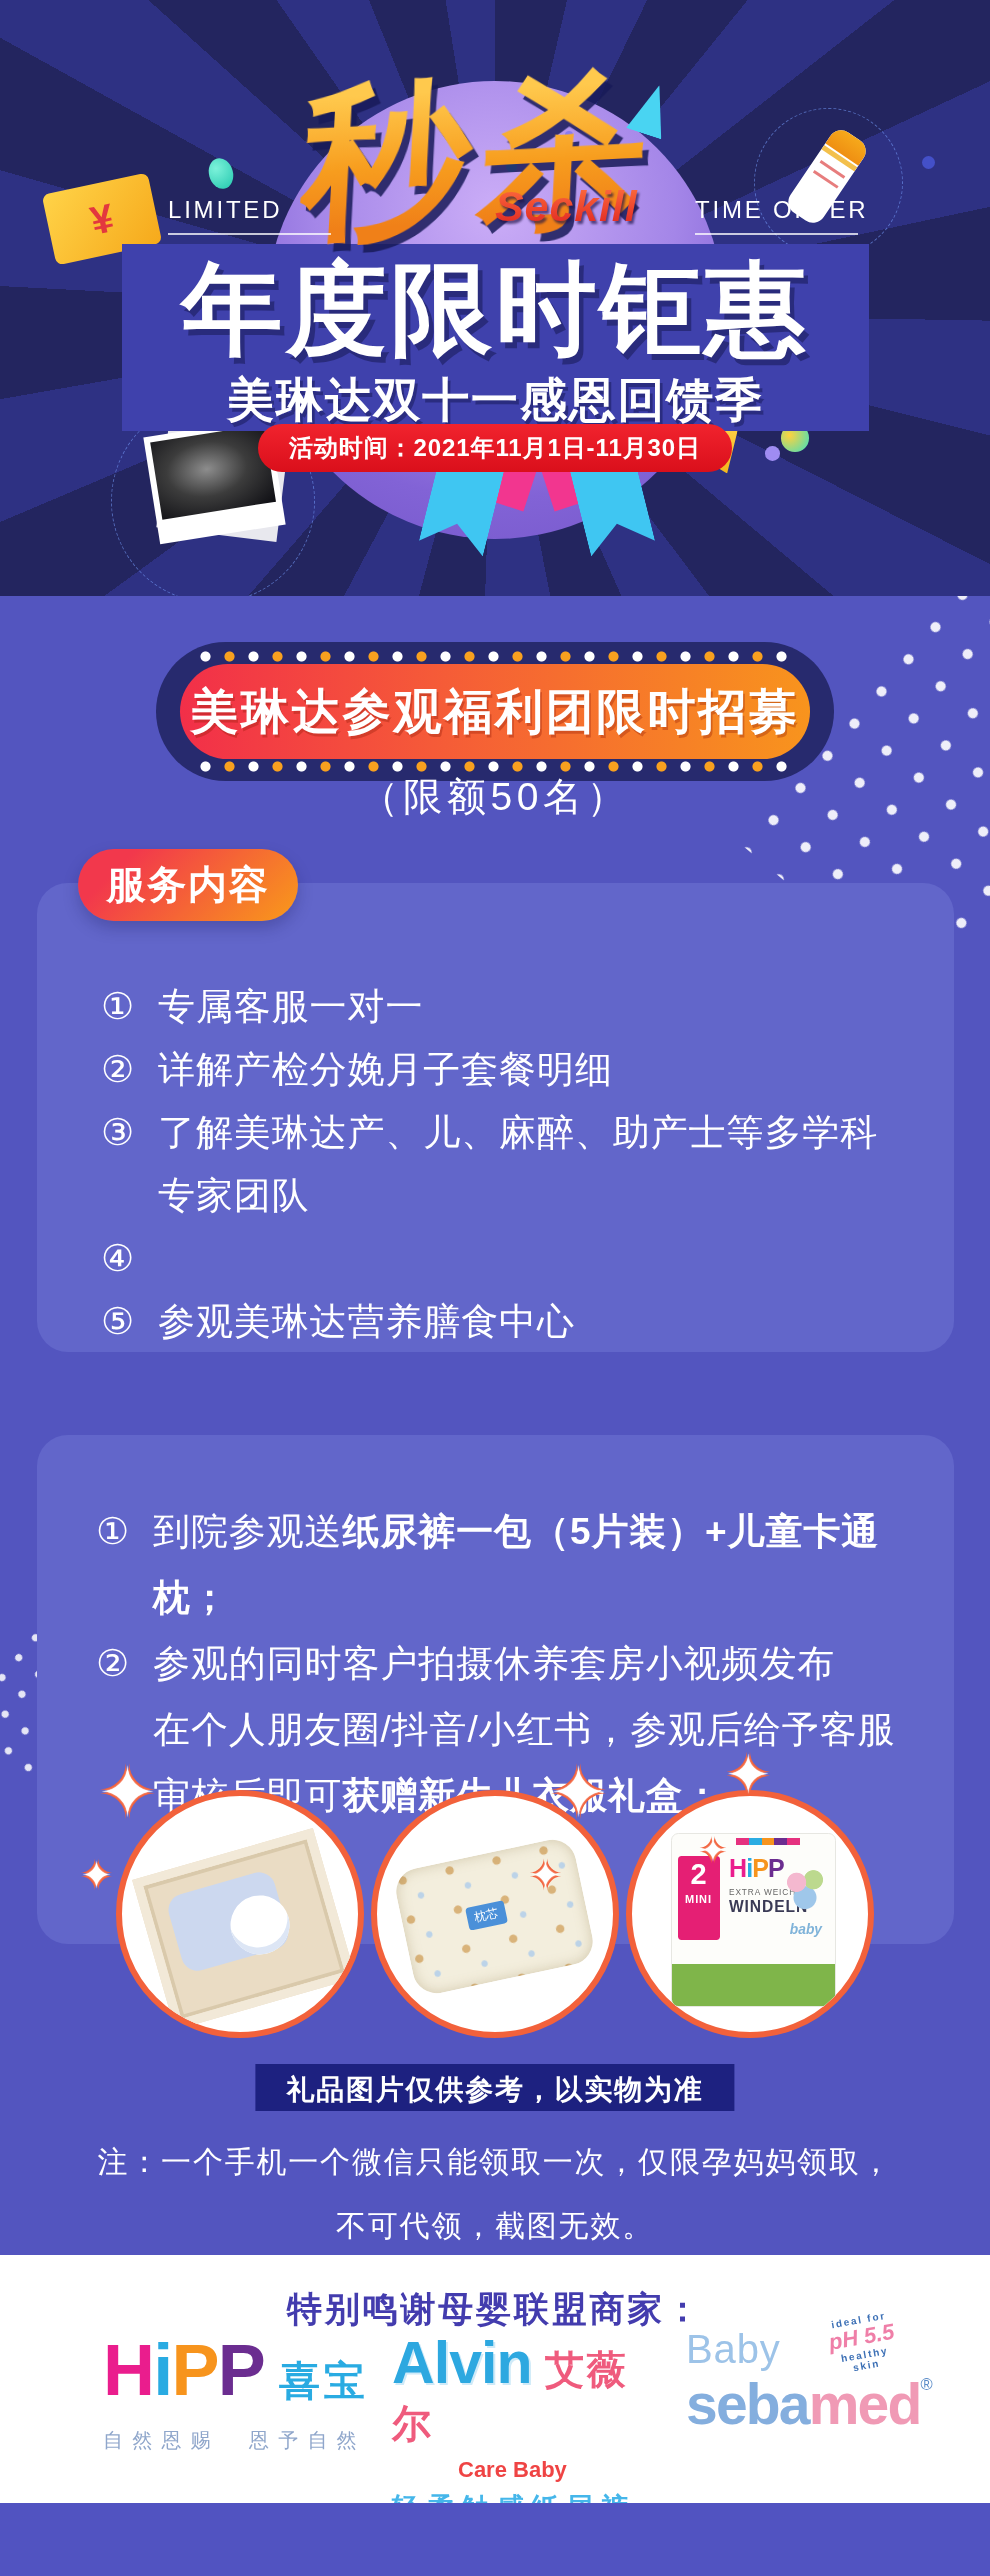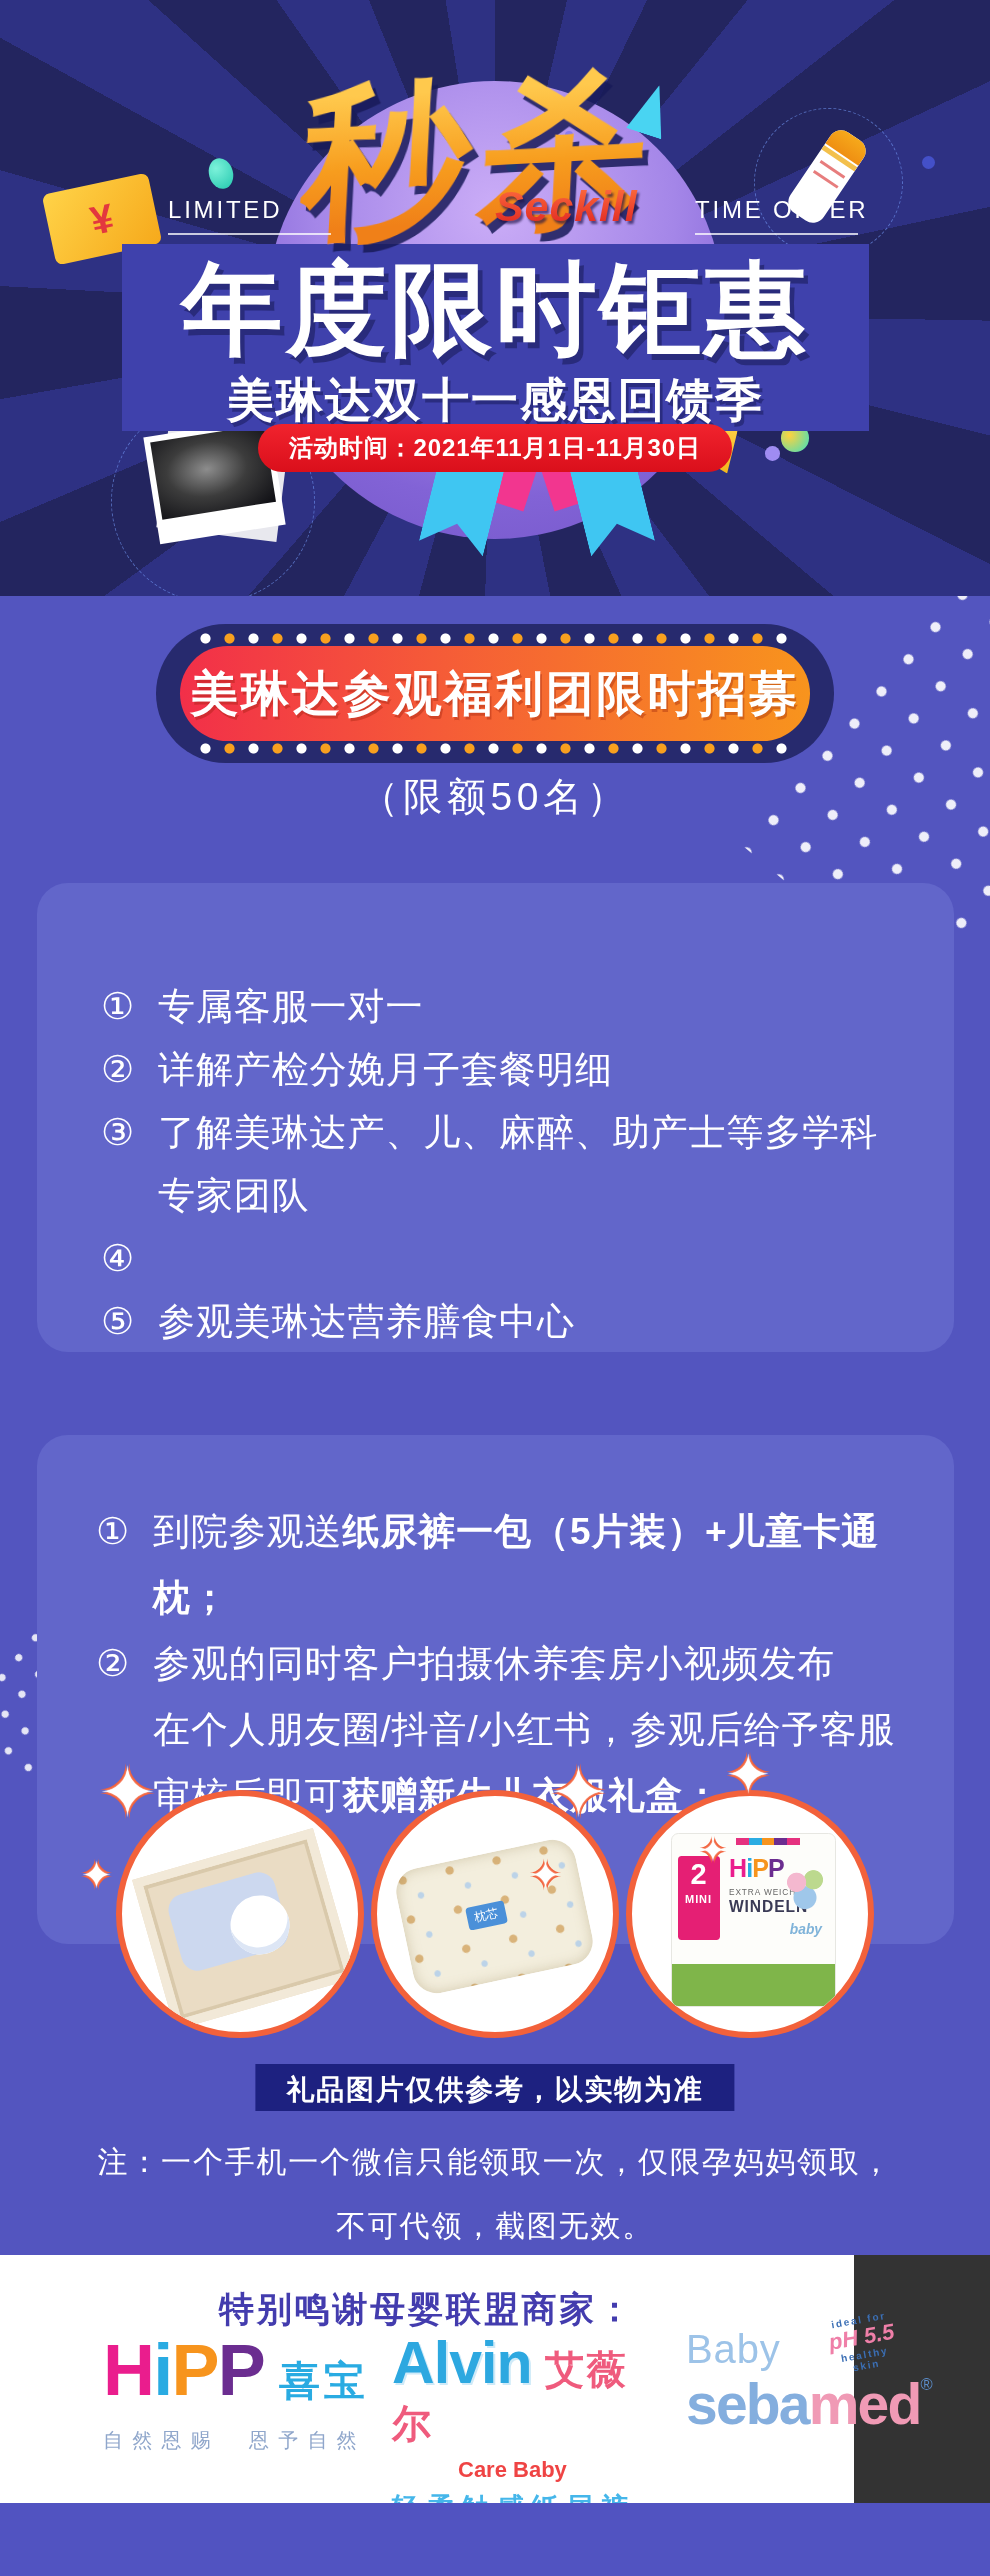--- a/index.html
+++ b/index.html
@@ -69,21 +69,21 @@
         transform:rotate(34deg);overflow:hidden;}
   .bottle .cap{height:22px;background:linear-gradient(180deg,#f6a91b,#ef8f12);}
   .bottle .ring{height:5.5px;background:#f3c04c;margin-top:1.8px;}
   .bottle .rx{margin:9.2px 5.5px 0 5.5px;height:2.8px;background:#e77d7d;}
   .dot{position:absolute;border-radius:50%;}
   
   .bodysec{position:absolute;left:0;top:596px;width:990px;height:1659px;background:#5355bf;overflow:hidden;}
   .dotgrid{position:absolute;background-image:radial-gradient(circle at 5.5px 5.5px,rgba(255,255,255,.9) 4.6px,transparent 5.5px);
         background-size:42px 42px;transform:rotate(40deg);}
   .dotgrid.small{background-image:radial-gradient(circle at 3.7px 3.7px,rgba(255,255,255,.85) 3.2px,transparent 4.1px);background-size:26px 26px;}
-  .marquee{position:absolute;left:50%;transform:translateX(-50%);top:28px;width:678px;height:139px;
+  .marquee{position:absolute;left:50%;transform:translateX(-50%);top:46px;width:678px;height:139px;
         border-radius:73px;background:#272a6e;}
   .marquee::before,.marquee::after{content:"";position:absolute;left:44px;right:44px;height:11px;
         background-image:radial-gradient(circle at 5.5px 5.5px,#ffffff 4.6px,transparent 5.5px),
                          radial-gradient(circle at 5.5px 5.5px,#f8a01f 4.6px,transparent 5.5px);
         background-size:48px 11px,48px 11px;background-position:0 0,24px 0;background-repeat:repeat-x;}
   .marquee::before{top:9.2px;}
   .marquee::after{bottom:9.2px;}
   .marquee-inner{position:absolute;left:24px;right:24px;top:22px;bottom:22px;border-radius:51px;
         background:linear-gradient(90deg,#f22f49 0%,#f55a38 40%,#f8941d 100%);
         display:flex;align-items:center;justify-content:center;}
@@ -136,21 +136,21 @@
                    radial-gradient(circle at 50% 60%,#9fc7ea 11px,transparent 12px);}
   .hp-script{position:absolute;right:13px;top:88px;font-size:13.8px;font-style:italic;color:#7fb3d9;font-weight:700;}
   .hp-green{position:absolute;left:0;right:0;bottom:0;height:42px;background:#7fb54a;}
   .spark{position:absolute;color:#fff;z-index:3;text-shadow:0 0 1.8px #fff,1.8px 1.8px 0 #f2613b,-1.8px -1.8px 0 #f2613b,1.8px -1.8px 0 #f2613b,-1.8px 1.8px 0 #f2613b;}
   .disc-bar{position:absolute;left:50%;transform:translateX(-50%);top:1468px;height:47px;line-height:51px;
         background:#1d2180;color:#fff;font-size:28px;font-weight:700;padding:0 31px;letter-spacing:1.8px;white-space:nowrap;}
   .note{position:absolute;left:0;right:0;text-align:center;color:#fff;font-size:30px;letter-spacing:1.8px;font-weight:400;}
   .note1{top:1546px;}
   .note2{top:1610px;}
   
-  .partners{position:absolute;left:0;top:2255px;width:854px;height:248px;background:#fff;}
+  .partners{position:absolute;left:0;top:2255px;width:990px;height:248px;background:#fff;}
   .p-head{position:absolute;left:0;right:0;top:31px;text-align:center;color:#433cae;font-size:35px;font-weight:800;letter-spacing:2.8px;}
   .hipp{position:absolute;left:103px;top:79px;width:284px;}
   .hipp-letters{font-size:72px;font-weight:900;letter-spacing:-1.8px;line-height:1;}
   .hipp-letters .h{color:#ea1d8d;}
   .hipp-letters .i{color:#29abe2;}
   .hipp-letters .p1{color:#f7941d;}
   .hipp-letters .p2{color:#6b2d90;}
   .hipp-cn{color:#29abe2;font-size:41px;font-weight:800;margin-left:11px;letter-spacing:3.7px;}
   .hipp-tag{margin-top:18.3px;color:#8fa6cb;font-size:20px;letter-spacing:9.2px;}
   .alvin{position:absolute;left:392px;top:79px;width:275px;}
@@ -264,20 +264,23 @@
         <span>专家团队</span>
       </div>
       <div class="li">
         <span class="num">④</span>
       </div>
       <div class="li">
         <span class="num">⑤</span>
         <span>参观美琳达营养膳食中心</span>
       </div>
     </div>
+    <div class="section-pill pill1">
+      <span>服务内容</span>
+    </div>
 
     <div class="card card2">
       <div class="li gift-li">
         <span class="num">①</span>
         <span><span>到院参观送</span><b>纸尿裤一包（5片装）+儿童卡通枕；</b></span>
       </div>
       <div class="li gift-li">
         <span class="num">②</span>
         <span>参观的同时客户拍摄休养套房小视频发布</span>
       </div>

